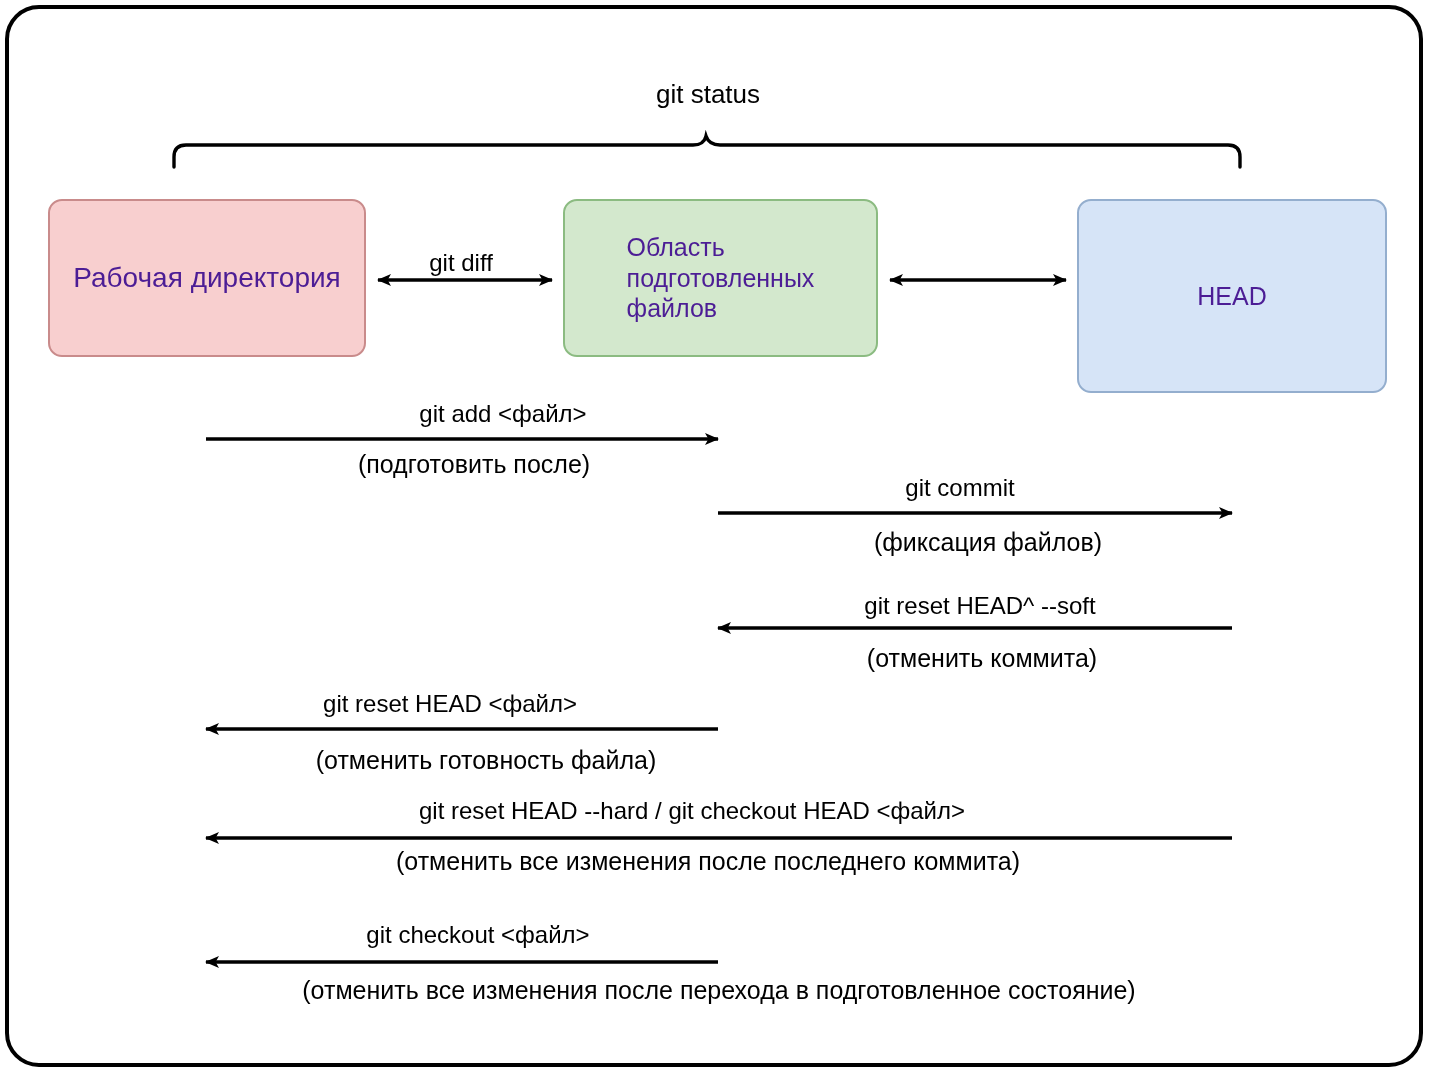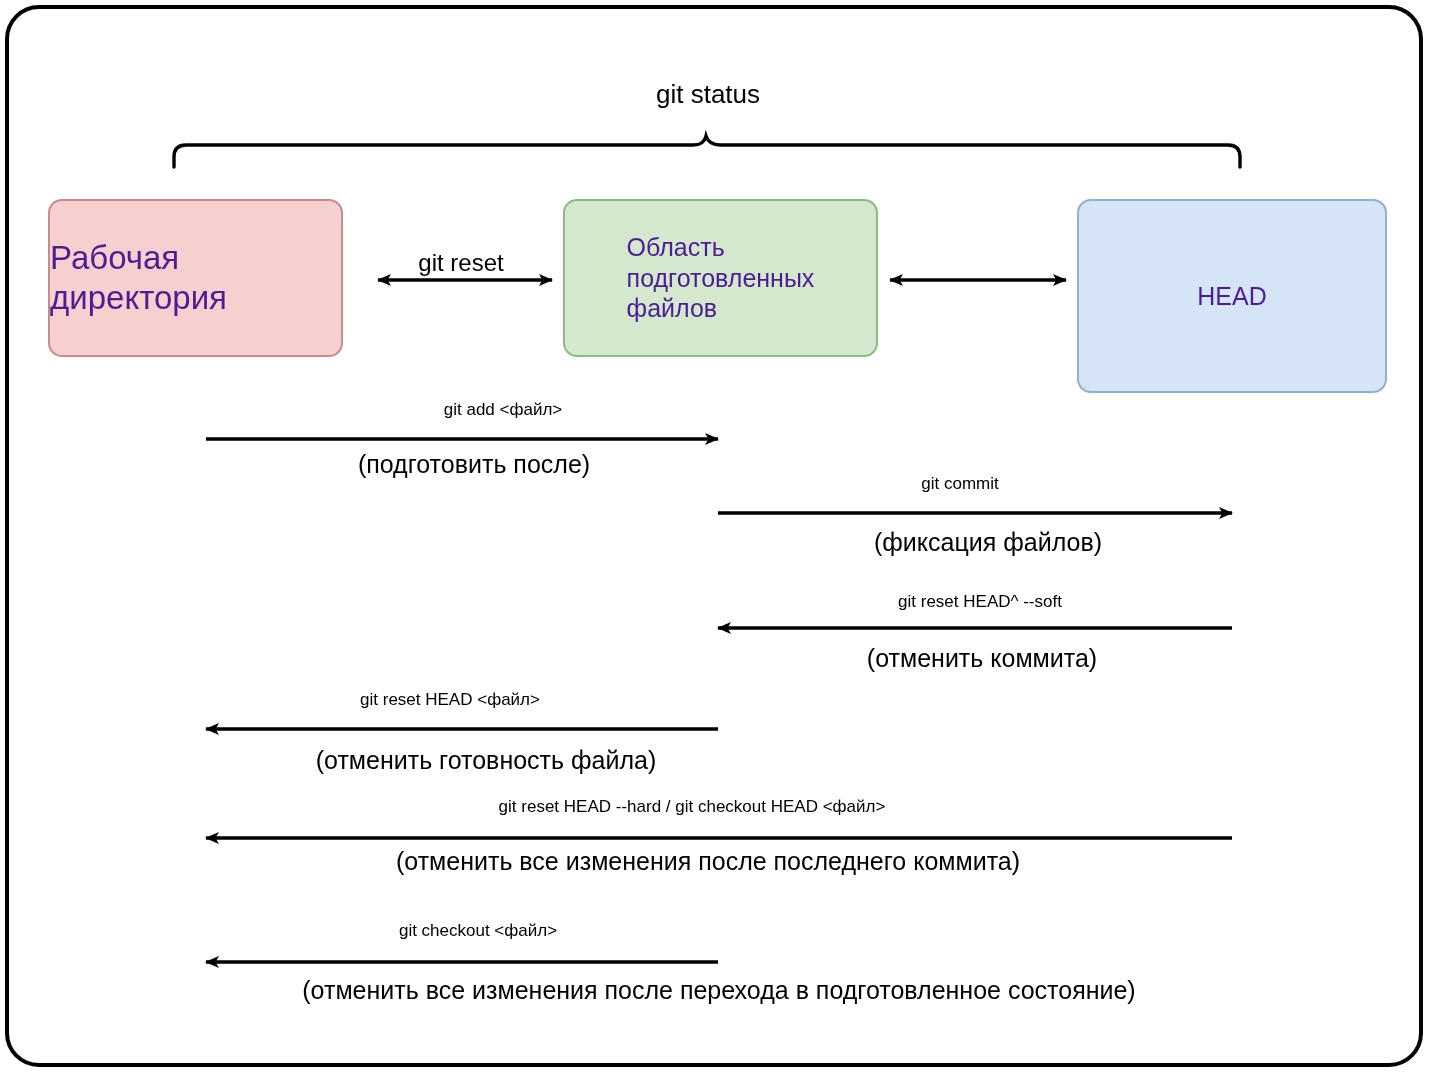--- a/index.html
+++ b/index.html
@@ -38,24 +38,24 @@
     position: absolute;
     box-sizing: border-box;
     border-radius: 14px;
     display: flex;
     align-items: center;
     justify-content: center;
     line-height: 1.22;
     color: #4c1d95;
   }
   #node-working {
-    left: 48px; top: 199px; width: 295px; height: 158px;
+    left: 48px; top: 199px; width: 318px; height: 158px;
     background: #f8cfcf;
     border: 2px solid #c98b8b;
-    font-size: 33px;
+    font-size: 28px;
   }
   #node-staging {
     left: 563px; top: 199px; width: 315px; height: 158px;
     background: #d3e8cd;
     border: 2px solid #8bbb81;
     font-size: 25px;
   }
   #node-head {
     left: 1077px; top: 199px; width: 310px; height: 194px;
     background: #d6e4f7;
@@ -64,21 +64,21 @@
   }
   .lbl {
     position: absolute;
     color: #000000;
     font-size: 25px;
     white-space: nowrap;
   }
   .lbl.center { transform: translateX(-50%); }
   #brace-label { top: 79px; left: 708px; font-size: 26px; }
   #lbl-gitdiff { top: 249px; left: 461px; font-size: 24px; }
-  .row-top { font-size: 17px; }
+  .row-top { font-size: 24px; }
   .row-bot { font-size: 25px; }
 </style>
 </head>
 <body>
 
 <div id="root">
 
   <div id="frame"></div>
 
   <svg class="layer" viewBox="0 0 1439 1080" xmlns="http://www.w3.org/2000/svg">
@@ -141,21 +141,21 @@
       <div>Область</div>
       <div>подготовленных</div>
       <div>файлов</div>
     </div>
   </div>
 
   <div class="node" id="node-head">
     <span>HEAD</span>
   </div>
 
-  <div class="lbl center" id="lbl-gitdiff">git reset</div>
+  <div class="lbl center" id="lbl-gitdiff">git diff</div>
 
   <div class="lbl center row-top" style="left:503px; top:400px;">git add &lt;файл&gt;</div>
   <div class="lbl center row-bot" style="left:474px; top:450px;">(подготовить после)</div>
 
   <div class="lbl center row-top" style="left:960px; top:474px;">git commit</div>
   <div class="lbl center row-bot" style="left:988px; top:528px;">(фиксация файлов)</div>
 
   <div class="lbl center row-top" style="left:980px; top:592px;">git reset HEAD^ --soft</div>
   <div class="lbl center row-bot" style="left:982px; top:644px;">(отменить коммита)</div>
 

